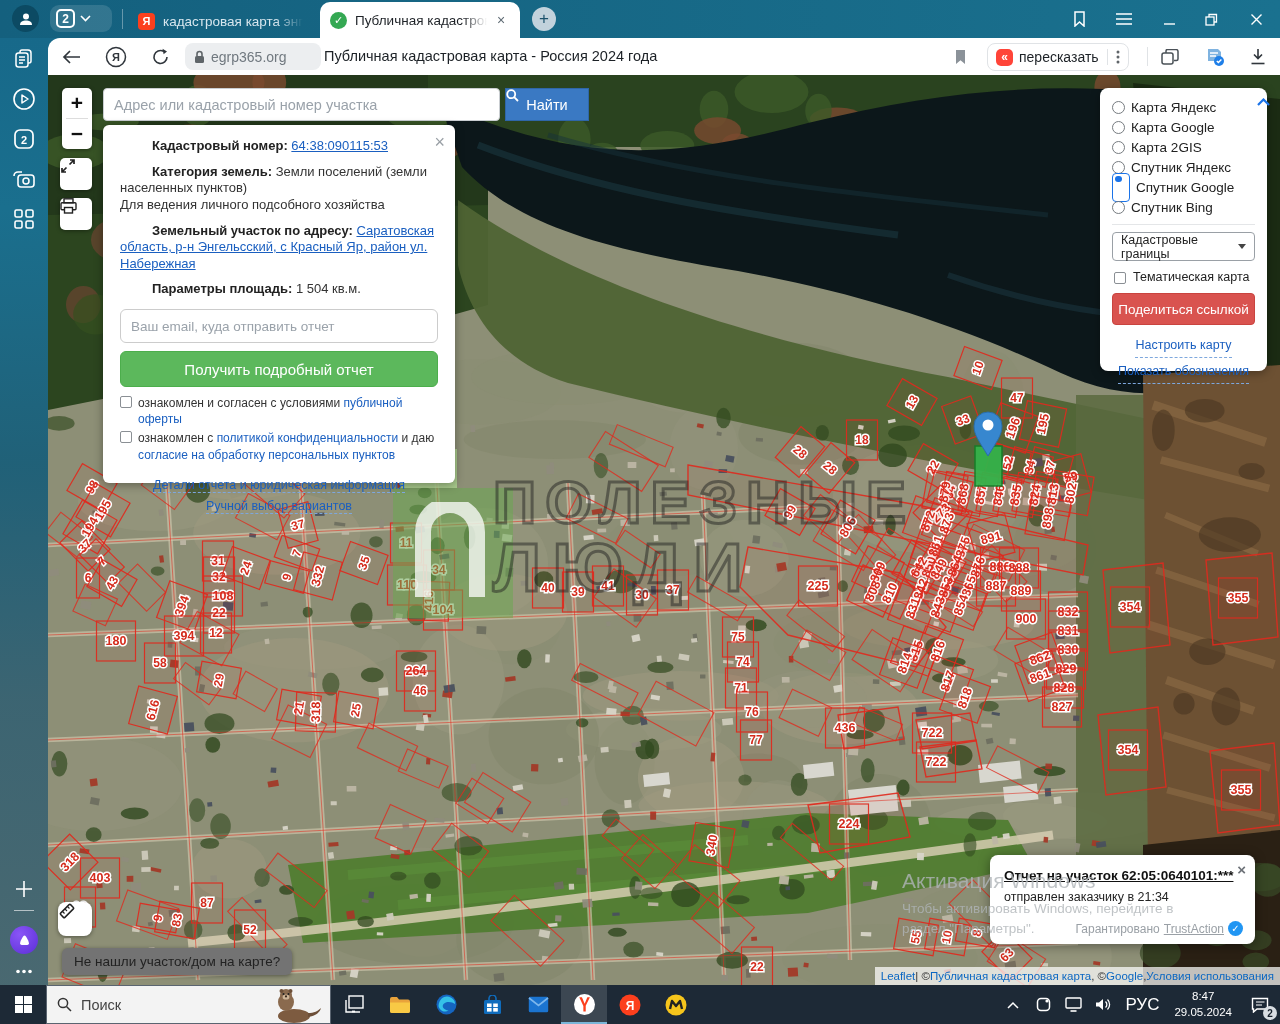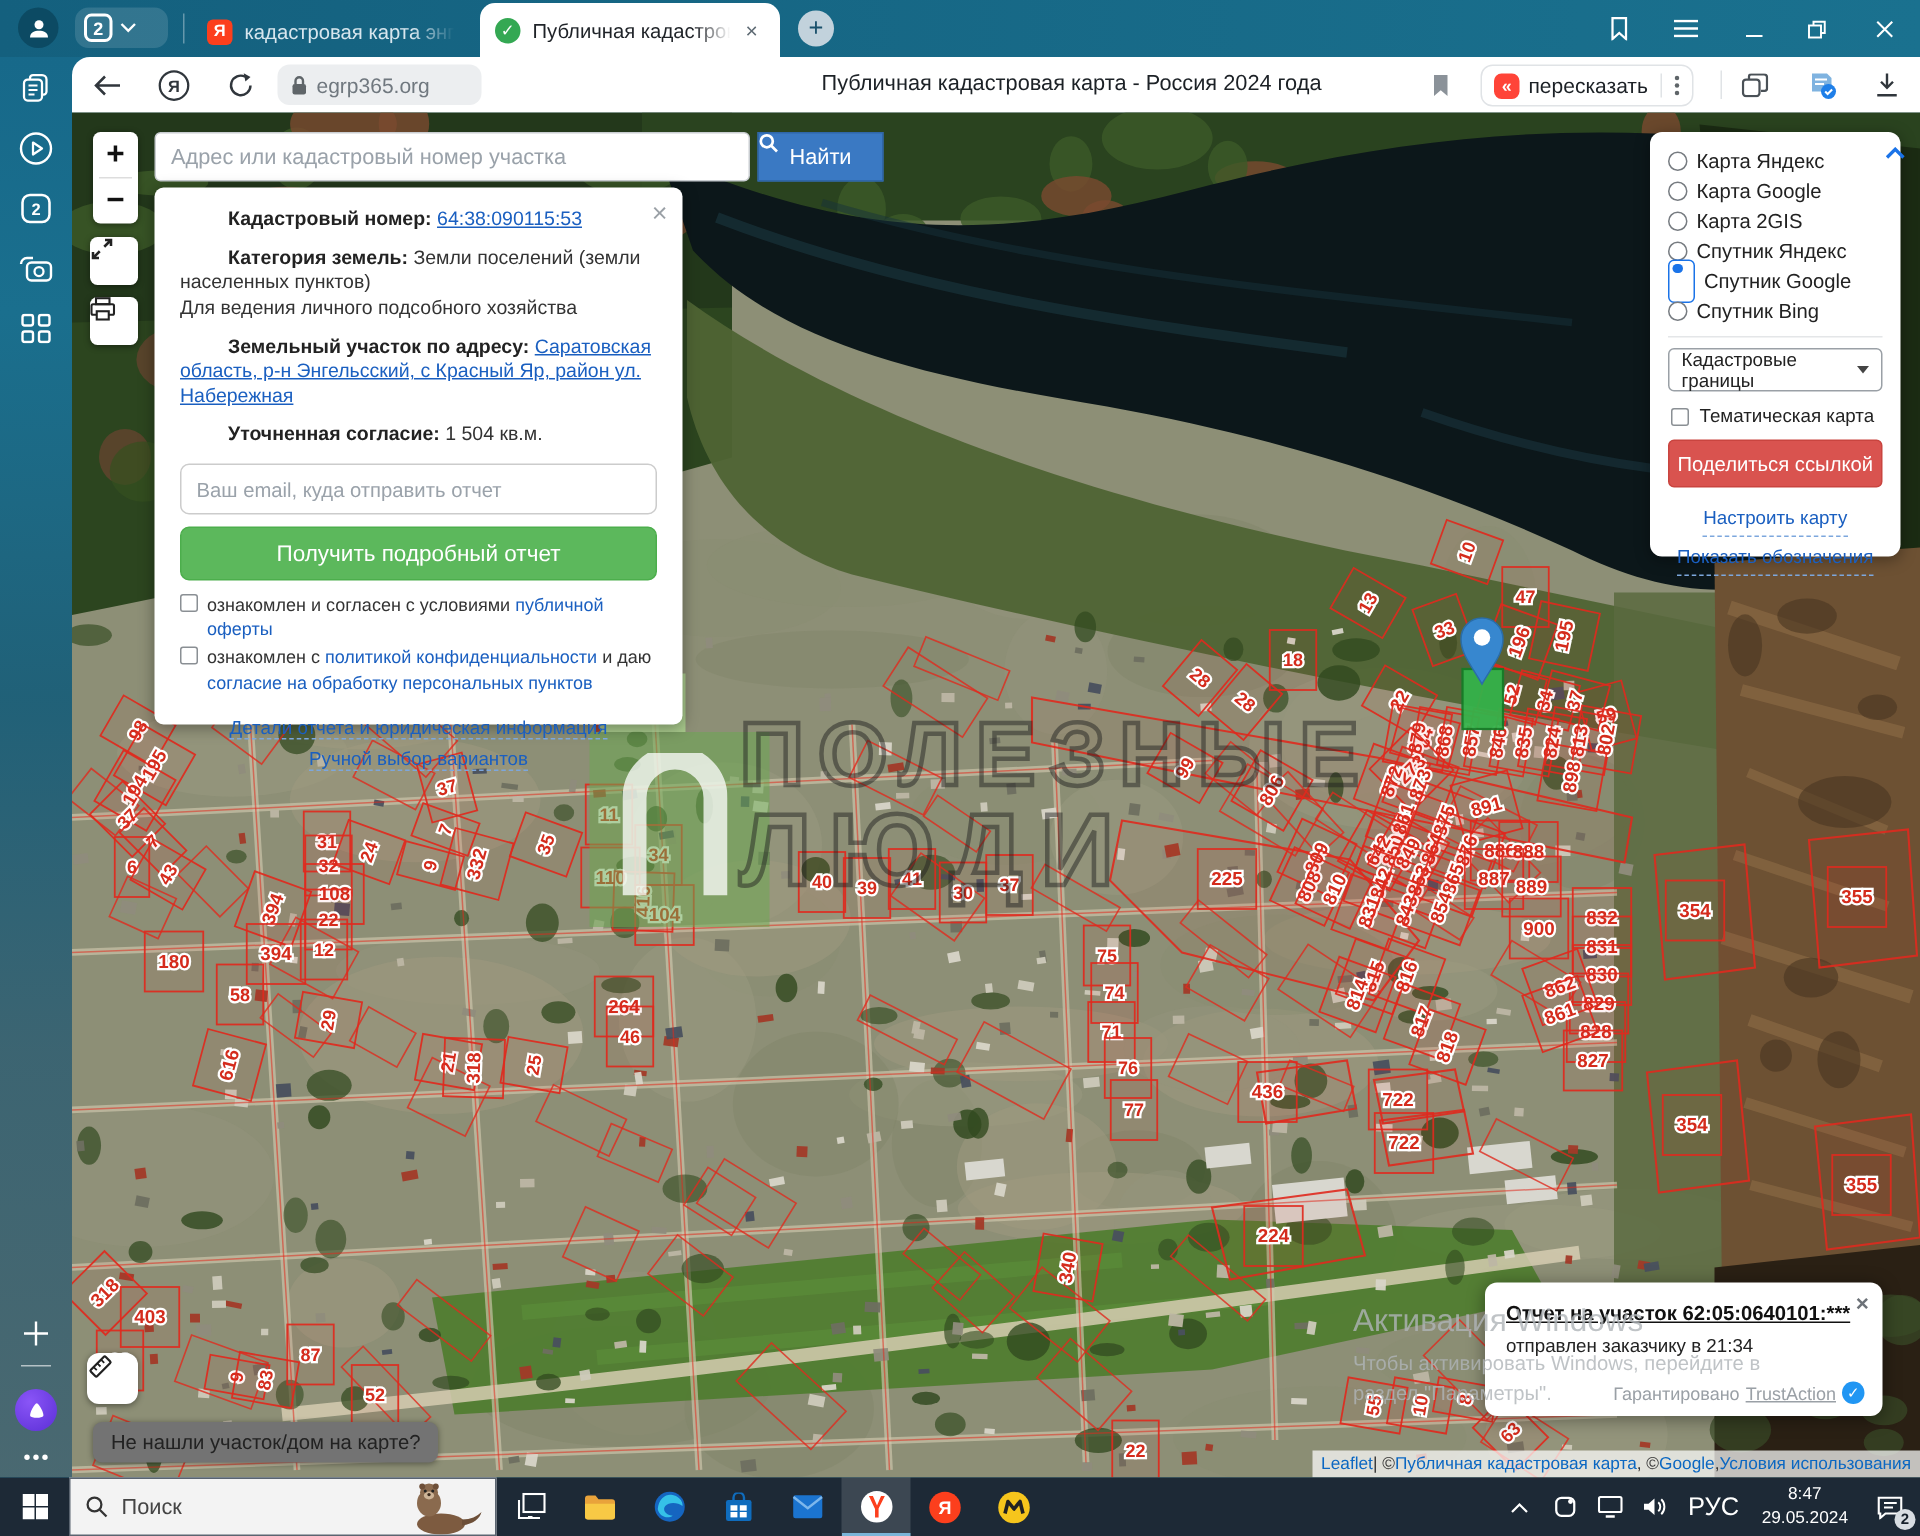--- a/index.html
+++ b/index.html
@@ -21,21 +21,21 @@
   .favck{width:17px;height:17px;border-radius:50%;background:#34a853;color:#fff;font-size:11px;display:flex;align-items:center;justify-content:center;flex:0 0 auto;}
   .tabclose{color:#5f6b74;font-size:14px;margin-left:2px;}
   .newtab{position:absolute;left:532px;top:7px;width:24px;height:24px;border-radius:50%;background:#c2d2dc;color:#19506b;font-size:17px;display:flex;align-items:center;justify-content:center;}
   .winbtn{position:absolute;top:6px;width:26px;height:26px;display:flex;align-items:center;justify-content:center;color:#fff;}
 
   
   .mainchrome{position:absolute;left:48px;top:38px;width:1232px;height:37px;background:#fff;border-radius:12px 0 0 0;}
   .tbtn{position:absolute;top:5px;width:27px;height:27px;display:flex;align-items:center;justify-content:center;color:#30363c;}
   .addrpill{position:absolute;left:137px;top:5px;width:136px;height:27px;background:#eceef0;border-radius:8px;display:flex;align-items:center;gap:6px;padding:0 9px;}
   .addrpill .domain{color:#70787f;font-size:14px;}
-  .pagetitle{position:absolute;left:293px;top:0;width:540px;height:37px;line-height:37px;text-align:right;font-size:14.5px;color:#1c2126;white-space:nowrap;}
+  .pagetitle{position:absolute;left:276px;top:0;width:540px;height:37px;line-height:37px;text-align:left;font-size:14.5px;color:#1c2126;white-space:nowrap;}
   .retell{position:absolute;left:939px;top:5px;height:28px;border:1px solid #e0e3e6;border-radius:8px;display:flex;align-items:center;gap:6px;padding:0 8px;background:#fff;}
   .retell .rt-ic{width:17px;height:17px;border-radius:5px;background:#ff4438;color:#fff;font-weight:bold;font-size:12px;display:flex;align-items:center;justify-content:center;}
   .retell .rt-tx{font-size:14px;color:#1c2126;}
   .retell .rt-div{width:1px;height:16px;background:#e0e3e6;margin:0 2px;}
   .tb-div{position:absolute;left:1099px;top:9px;width:1px;height:19px;background:#e0e3e6;}
 
   
   .sidebar{position:absolute;left:0;top:38px;width:48px;height:947px;background:linear-gradient(180deg,#17698a 0%,#1a6f8e 18%,rgba(40,90,105,.55) 45%,rgba(105,95,84,.45) 70%,rgba(115,104,92,.55) 100%);}
   .sb-ic{position:absolute;left:11px;width:26px;height:26px;display:flex;align-items:center;justify-content:center;color:#fff;}
   .sb-line{position:absolute;left:14px;width:20px;height:1px;background:rgba(255,255,255,.6);}
@@ -1404,21 +1404,21 @@
           <path d="M8.2 8.2 L12 12" stroke="#fff" stroke-width="1.8"></path>
         </svg>
       <span>Найти</span>
     </div>
 
     <div class="card">
       <span class="xbtn">×</span>
       <div class="row"><b>Кадастровый номер:</b> <a href="#">64:38:090115:53</a></div>
       <div class="row"><b>Категория земель:</b><span> Земли поселений (земли населенных пунктов)</span><br><span>Для ведения личного подсобного хозяйства</span></div>
       <div class="row"><b>Земельный участок по адресу:</b> <a href="#">Саратовская область, р-н Энгельсский, с Красный Яр, район ул. Набережная</a></div>
-      <div class="row"><b>Уточненная согласие:</b><span> 1 504 кв.м.</span></div>
+      <div class="row"><b>Параметры площадь:</b><span> 1 504 кв.м.</span></div>
       <input class="emailin" placeholder="Ваш email, куда отправить отчет" style="">
       <div class="greenbtn">Получить подробный отчет</div>
       <div class="cbrow">
         <span class="cb"></span>
         <span><span>ознакомлен и согласен с условиями </span><a href="#">публичной оферты</a></span>
       </div>
       <div class="cbrow">
         <span class="cb"></span>
         <span><span>ознакомлен с </span><a href="#">политикой конфиденциальности</a><span> и даю </span><a href="#">согласие на обработку персональных пунктов</a></span>
       </div>

